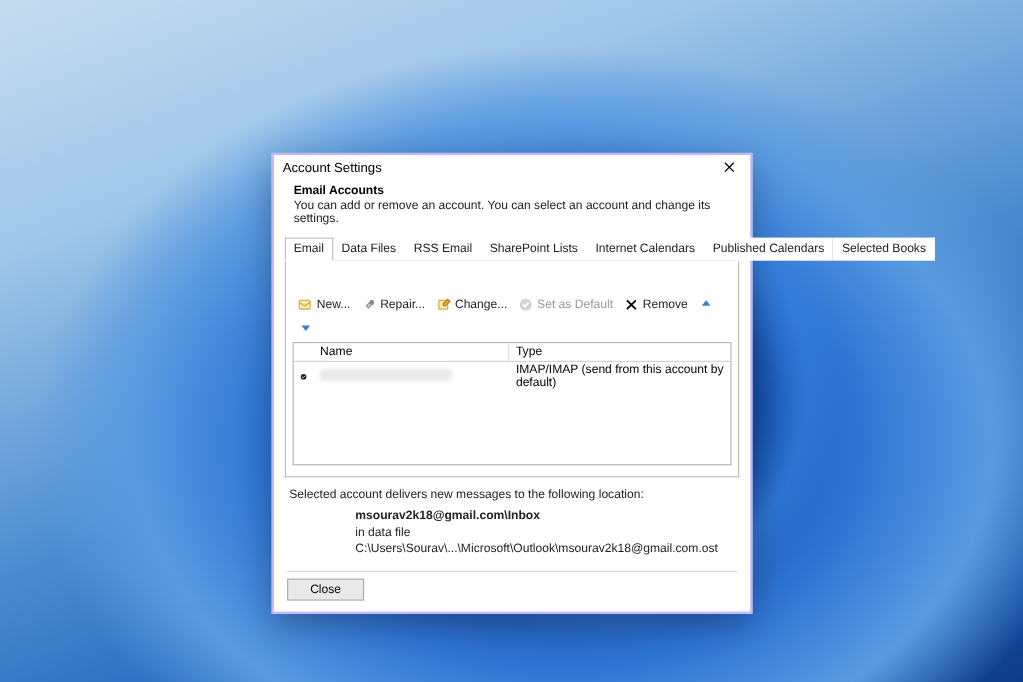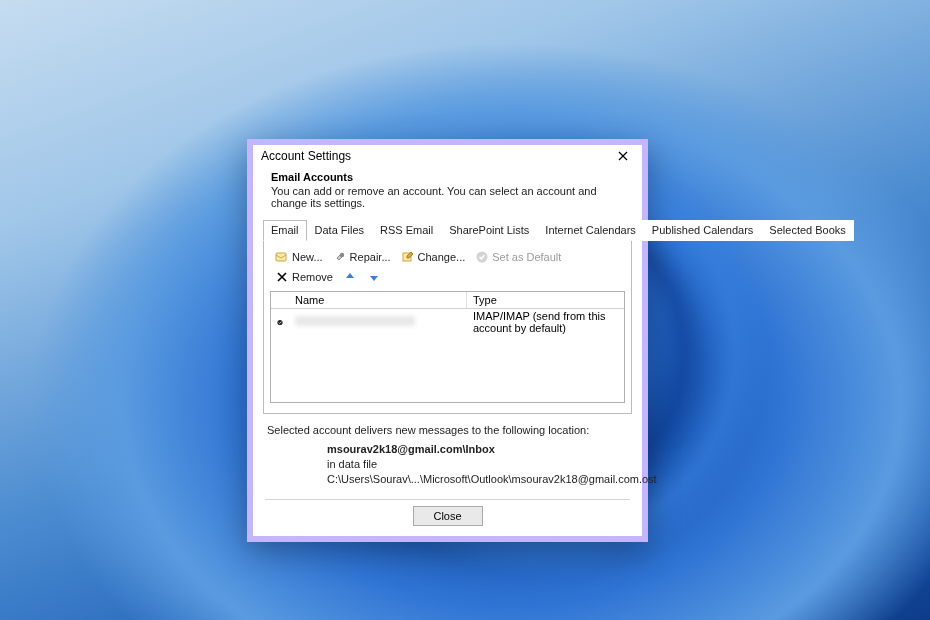--- a/index.html
+++ b/index.html
@@ -31,23 +31,23 @@
       background:
         radial-gradient(circle at 50% 55%, transparent 12%, #1a5ac0 14%, transparent 17%, #2f74d4 20%, transparent 24%, #0c3a90 28%, transparent 33%, #3a82e0 38%, transparent 45%);
       filter: blur(3px);
       opacity: 0.55;
       transform: rotate(-8deg);
     }
     .dialog {
       position: absolute;
       left: 247px;
       top: 139px;
-      width: 401px;
+      width: 437px;
       background: #ffffff;
-      border: 6px solid #c4b5fd;
+      border: 2px solid #c4b5fd;
       box-shadow: 0 10px 30px rgba(0,0,0,0.3);
       color: #000;
     }
     .titlebar {
       display: flex;
       align-items: center;
       justify-content: space-between;
       padding: 4px 8px 6px 8px;
       height: 24px;
     }
@@ -92,20 +92,21 @@
       border-top: none;
       padding: 6px 6px 10px 6px;
       margin: 0 10px;
     }
     .toolbar {
       display: flex;
       align-items: center;
       gap: 4px;
       padding: 2px 2px 6px 2px;
       flex-wrap: wrap;
+      margin-top: 24px;
     }
     .tbtn {
       display: inline-flex;
       align-items: center;
       gap: 3px;
       font-size: 11px;
       padding: 1px 3px;
       cursor: pointer;
       color: #222;
     }
@@ -148,21 +149,21 @@
     }
     .info-section {
       padding: 10px 14px 8px 14px;
       font-size: 11px;
       color: #222;
     }
     .info-path { padding-left: 60px; line-height: 1.35; }
     .info-path .bold { font-weight: bold; }
     .footer {
       display: flex;
-      justify-content: center;
+      justify-content: flex-start;
       padding: 6px 12px 10px 12px;
       border-top: 0;
     }
     .footer-sep {
       height: 1px;
       background: #d6d6d6;
       margin: 4px 12px 0 12px;
     }
     .close-btn {
       min-width: 70px;

